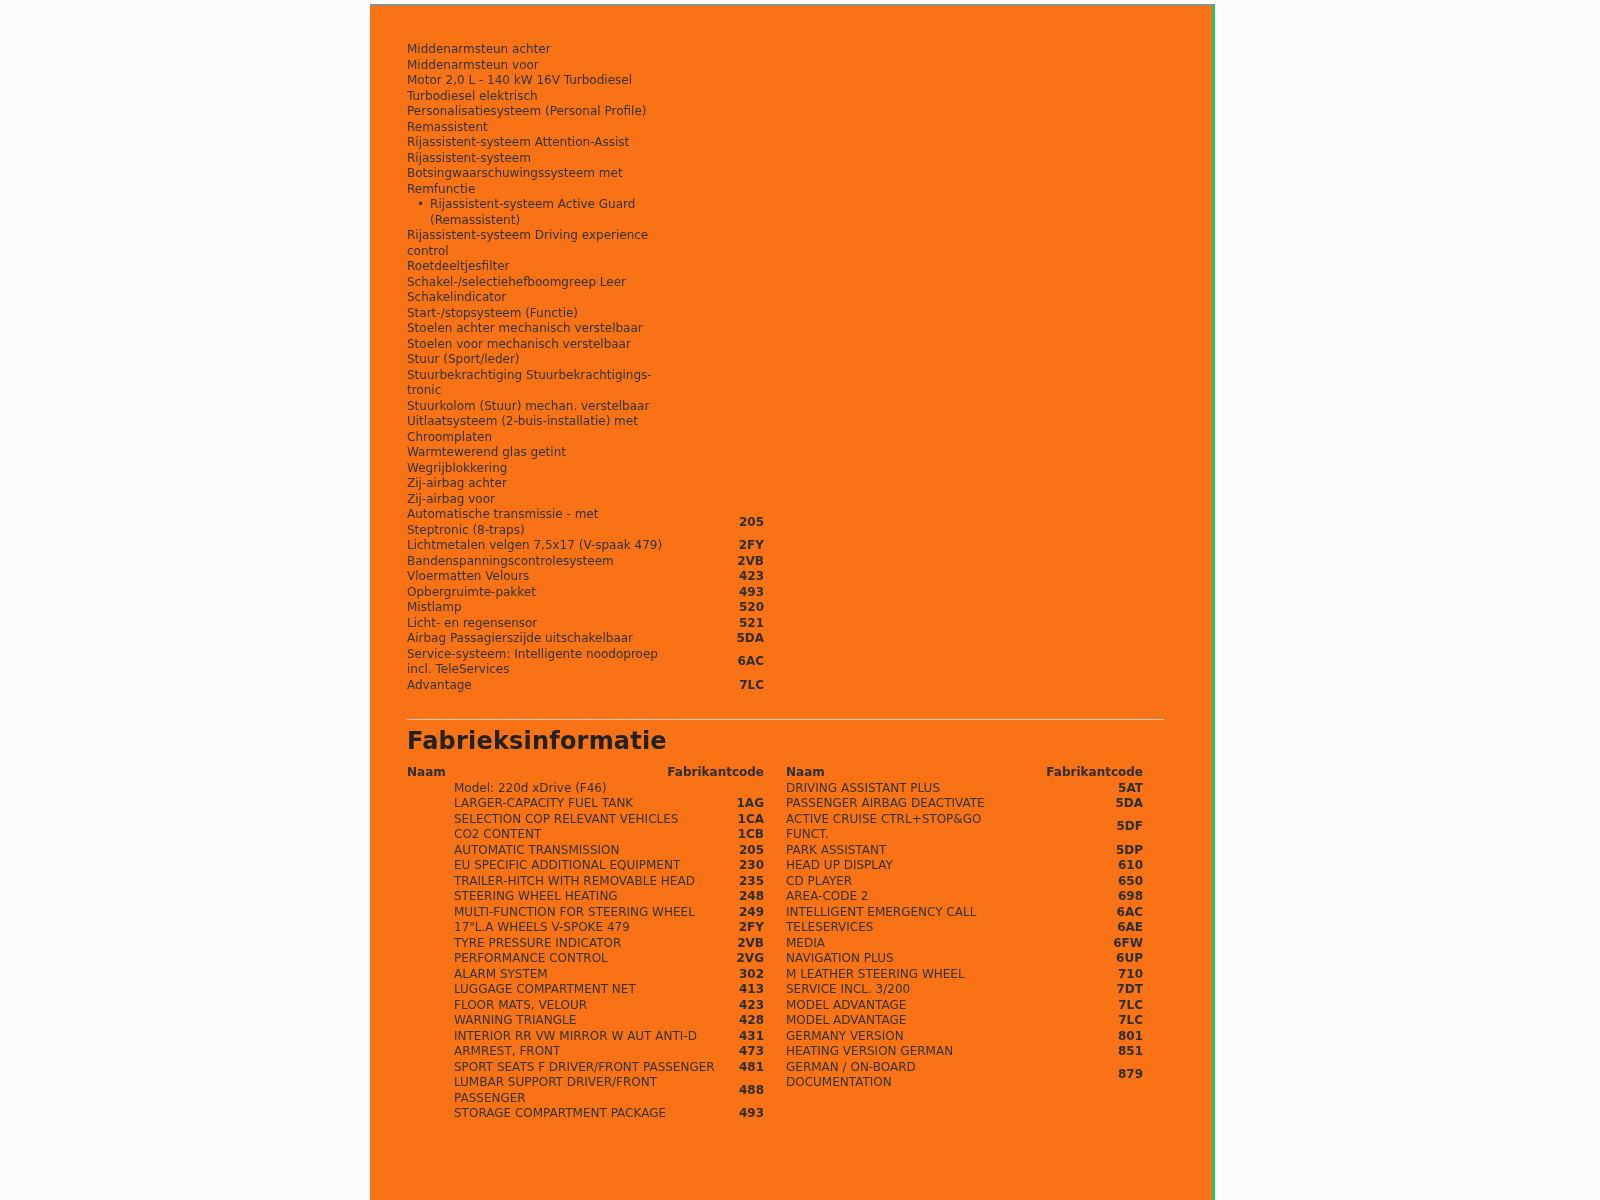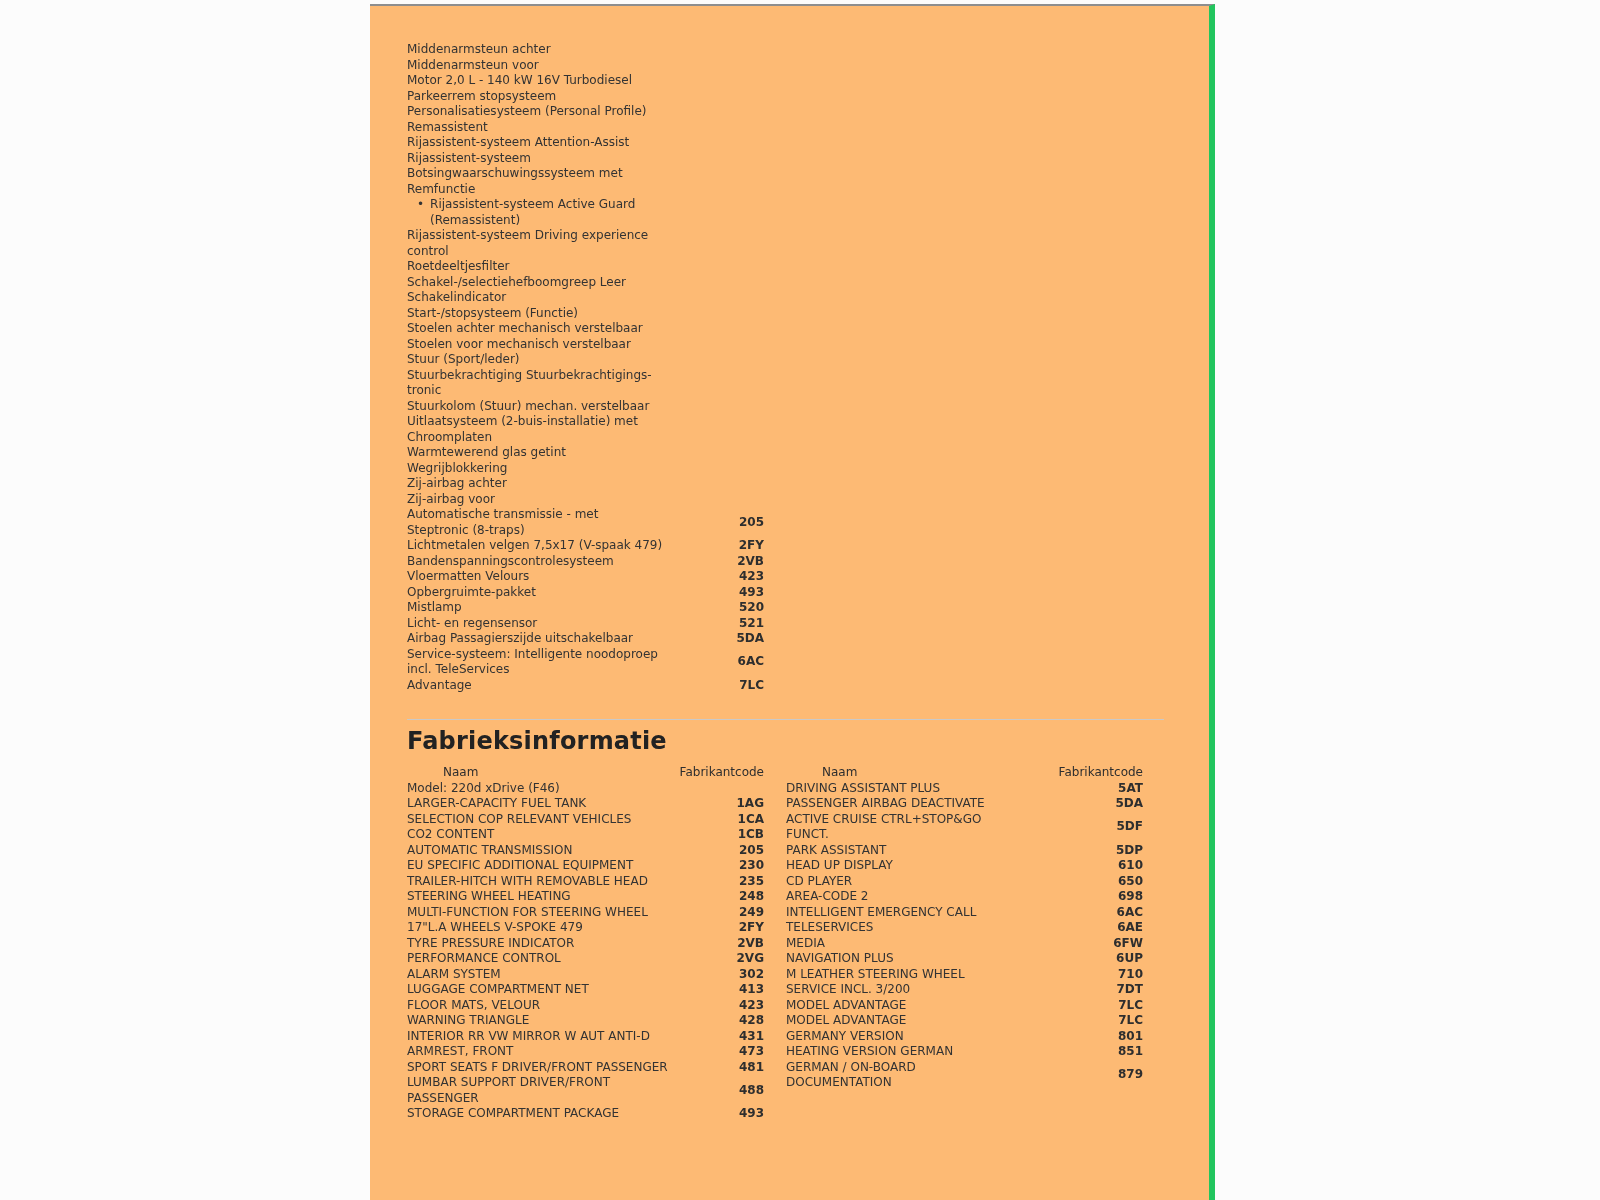--- a/index.html
+++ b/index.html
@@ -5,23 +5,23 @@
   html,body{margin:0;padding:0;}
   body{
     width:1600px;height:1200px;position:relative;overflow:hidden;
     background:#fcfcfc;
     font-family:"DejaVu Sans","Liberation Sans",sans-serif;
     color:#333333;
     -webkit-font-smoothing:antialiased;
   }
   .page{
     position:absolute;left:370px;top:4px;width:845px;height:1196px;
-    background:#fdba74;box-sizing:border-box;
+    background:#f97316;box-sizing:border-box;
     border-top:2px solid #8e8e8e;
-    border-right:6px solid #22c55e;
+    border-right:3px solid #22c55e;
   }
   .content{
     padding:36px 45px 0 37px;
     font-size:12px;line-height:15.5px;
   }
   
   .p-item{max-width:246px;}
   .p-item.bullet{padding-left:23px;text-indent:-13px;}
   .p-item .marker{display:inline;}
   .p-item.bullet .marker{margin-right:6px;}
@@ -32,40 +32,40 @@
   
   .divider{border:none;border-top:1px solid #c9c9c9;margin:26px 0 0 0;width:757px;height:0;}
   
   .title{
     font-size:24px;line-height:24px;font-weight:bold;color:#222222;
     margin:9px 0 12px 0;letter-spacing:0.2px;
   }
   
   .tables{display:flex;gap:22px;}
   .ftable{width:357px;}
-  .thead{display:flex;font-weight:normal;color:#2e2e2e;margin-left:36px;}
+  .thead{display:flex;font-weight:bold;color:#2e2e2e;}
   .thead .t-name{flex:1;}
   .thead .t-code{text-align:right;}
   .f-row{display:flex;align-items:center;}
-  .ftable.left .f-name{width:272px;}
+  .ftable.left .f-name{width:272px;margin-left:47px;}
   .ftable.right .f-name{width:218px;}
   .f-code{flex:1;text-align:right;font-weight:bold;color:#2e2e2e;white-space:nowrap;}
 </style>
 </head>
 <body>
 
 <div class="page">
   <div class="content">
 
     <section>
       <div>
           <div class="p-item"><span class="marker"></span><span>Middenarmsteun achter</span></div>
           <div class="p-item"><span class="marker"></span><span>Middenarmsteun voor</span></div>
           <div class="p-item"><span class="marker"></span><span>Motor 2,0 L - 140 kW 16V Turbodiesel</span></div>
-          <div class="p-item"><span class="marker"></span><span>Parkeerrem stopsysteem</span></div>
+          <div class="p-item"><span class="marker"></span><span>Turbodiesel elektrisch</span></div>
           <div class="p-item"><span class="marker"></span><span>Personalisatiesysteem (Personal Profile)</span></div>
           <div class="p-item"><span class="marker"></span><span>Remassistent</span></div>
           <div class="p-item"><span class="marker"></span><span>Rijassistent-systeem Attention-Assist</span></div>
           <div class="p-item"><span class="marker"></span><span>Rijassistent-systeem</span></div>
           <div class="p-item"><span class="marker"></span><span>Botsingwaarschuwingssysteem met Remfunctie</span></div>
           <div class="p-item bullet"><span class="marker">•</span><span>Rijassistent-systeem Active Guard (Remassistent)</span></div>
           <div class="p-item"><span class="marker"></span><span>Rijassistent-systeem Driving experience control</span></div>
           <div class="p-item"><span class="marker"></span><span>Roetdeeltjesfilter</span></div>
           <div class="p-item"><span class="marker"></span><span>Schakel-/selectiehefboomgreep Leer</span></div>
           <div class="p-item"><span class="marker"></span><span>Schakelindicator</span></div>

